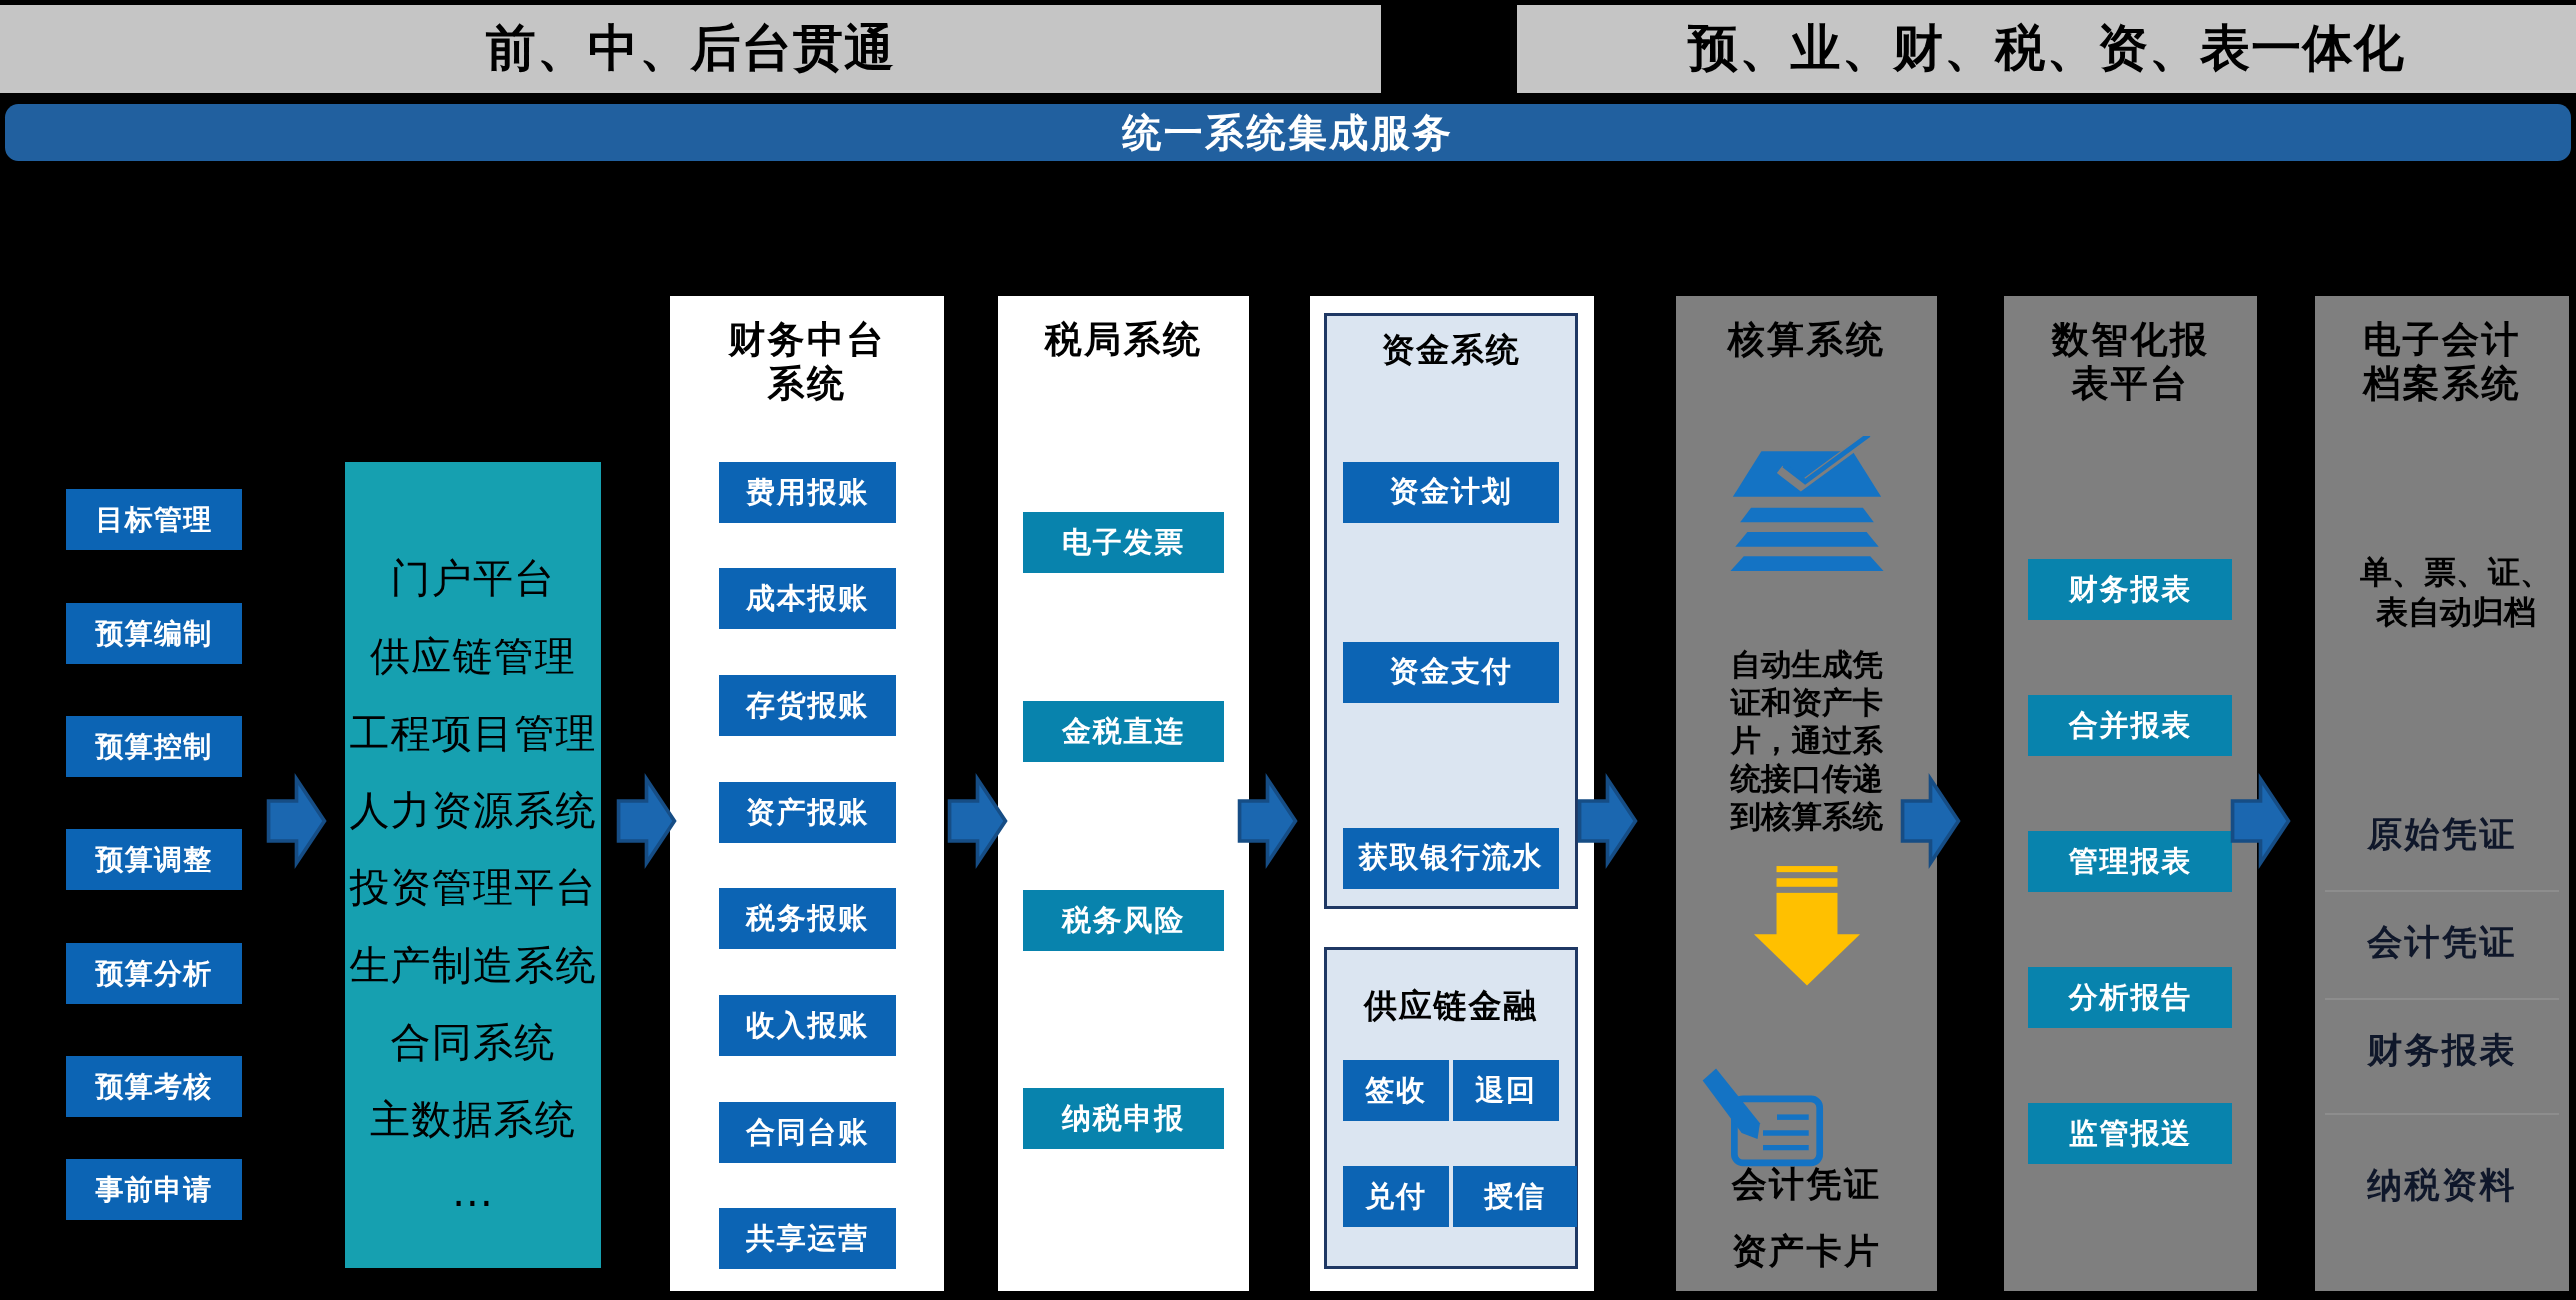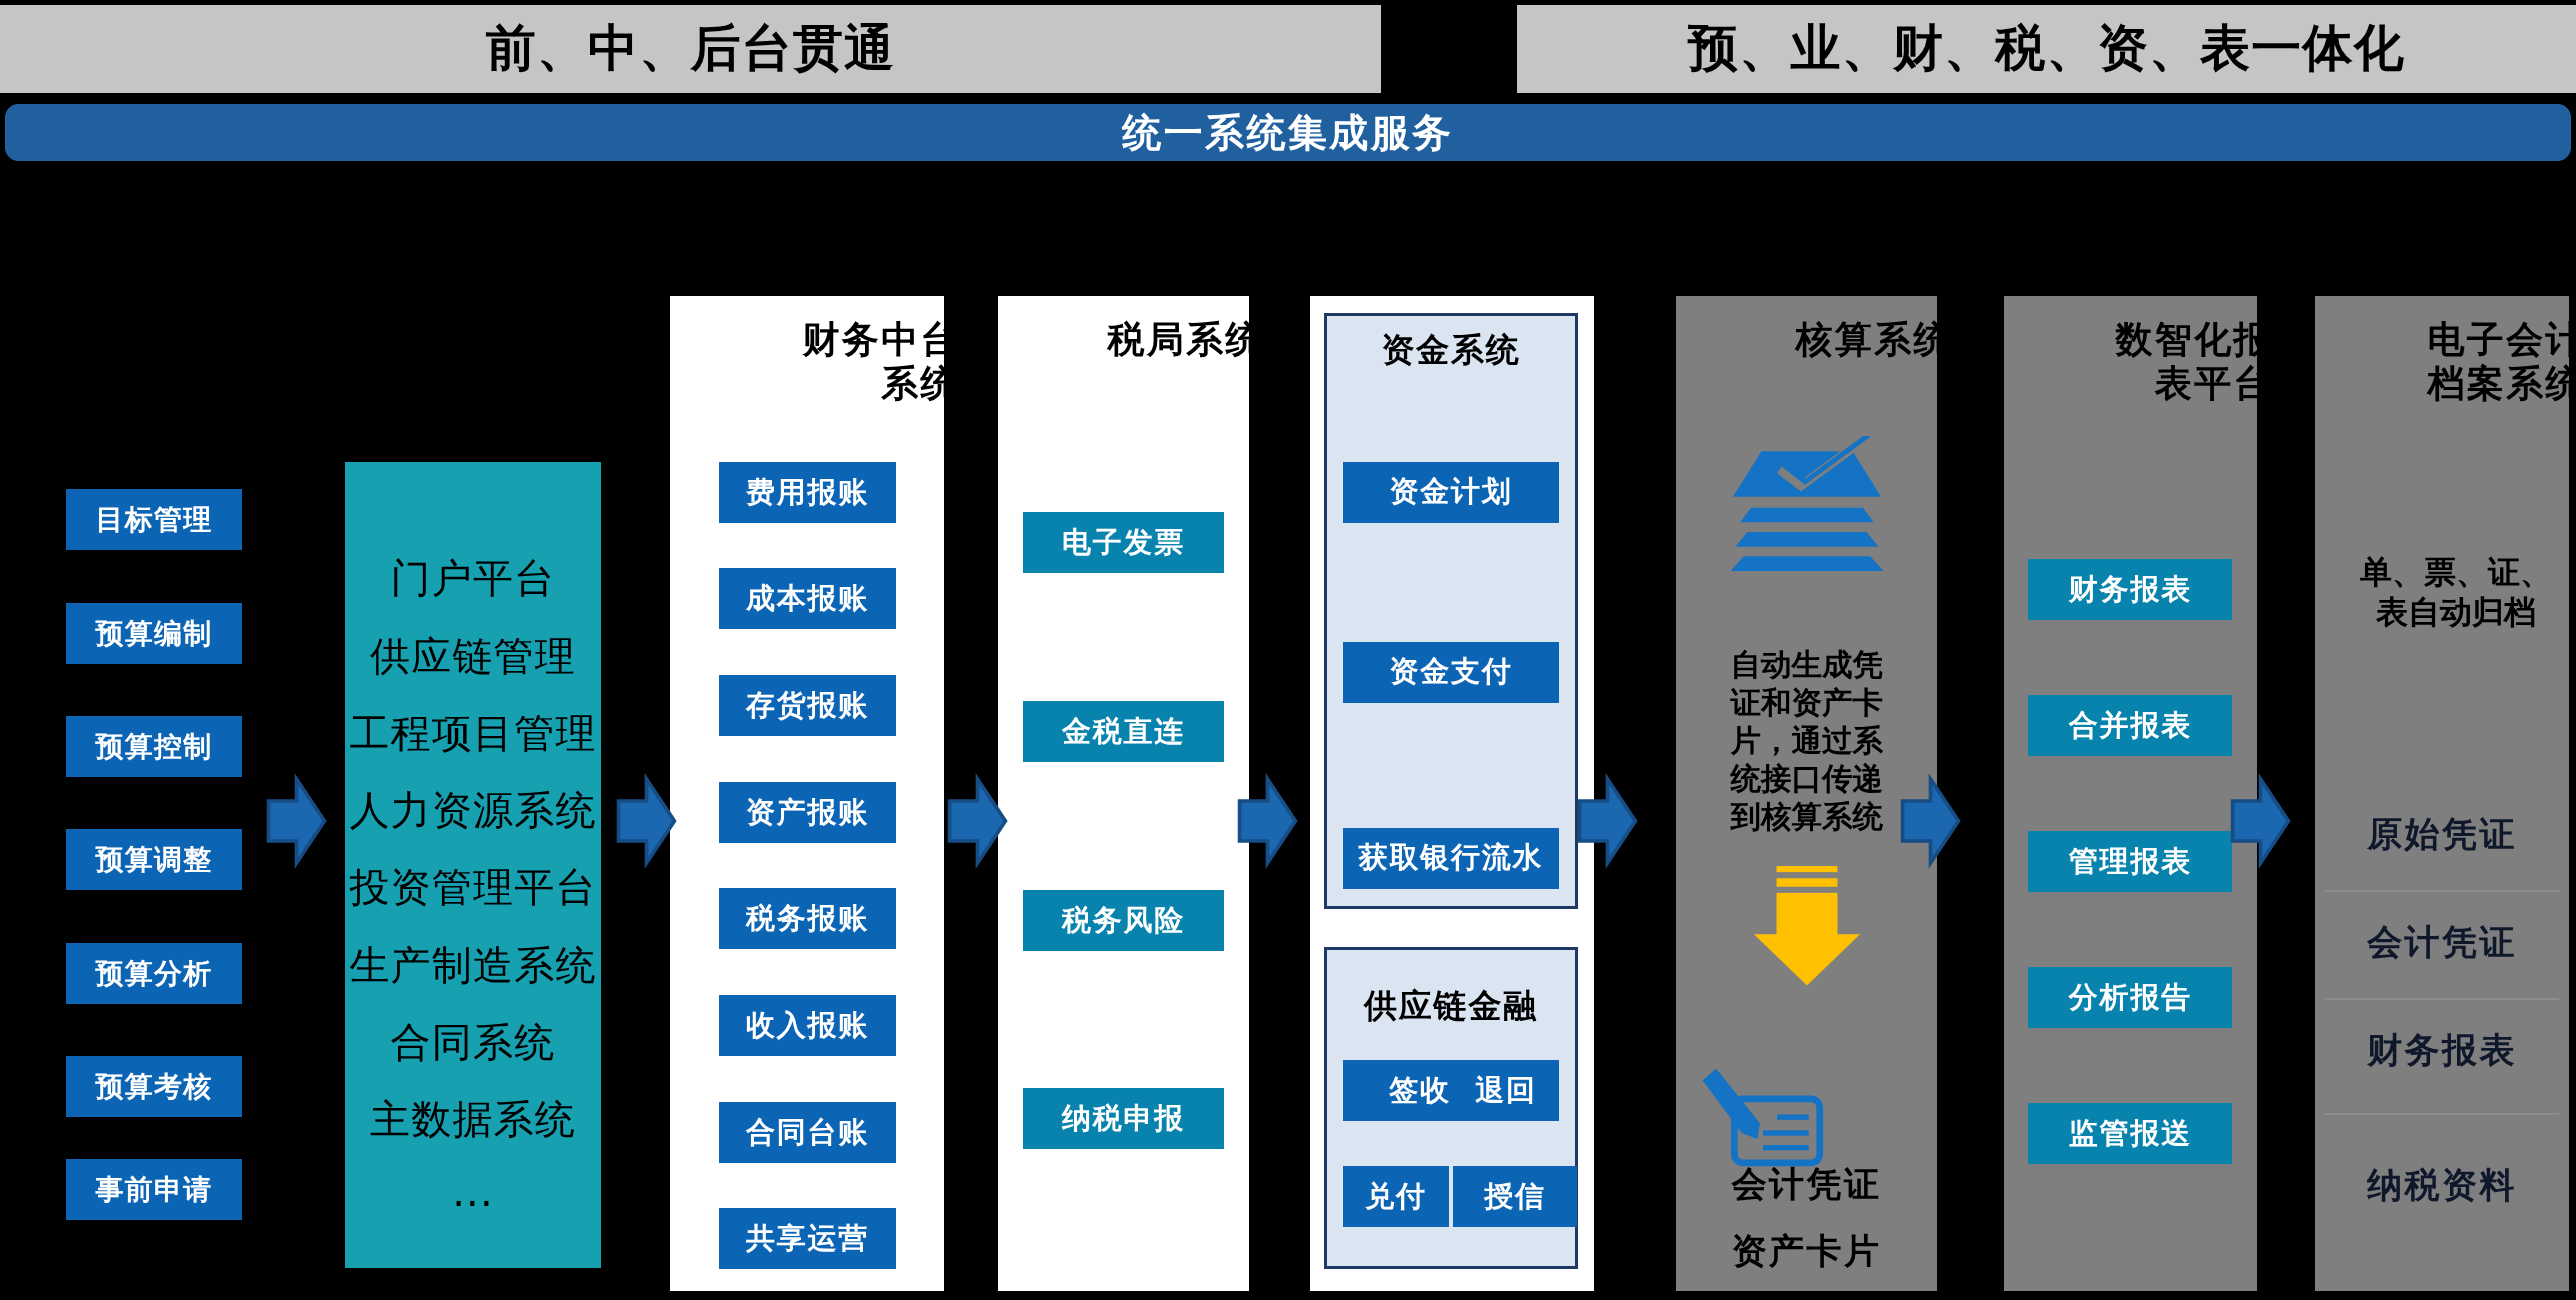--- a/index.html
+++ b/index.html
@@ -8,21 +8,21 @@
 
   .banner{position:absolute;top:4.9px;height:88px;background:#c5c5c5;display:flex;align-items:center;justify-content:center;
           font-size:50px;font-weight:900;color:#000;letter-spacing:1.2px;}
   .banner-left{left:0;width:1381px;}
   .banner-right{left:1517px;width:1059px;}
 
   .int-bar{position:absolute;left:4.9px;top:104px;width:2566px;height:57px;background:#21609f;border-radius:13.4px;
            display:flex;align-items:center;justify-content:center;font-size:39px;font-weight:900;color:#fff;letter-spacing:2.4px;}
 
   .col{position:absolute;top:296px;height:995px;}
-  .col-title{position:absolute;top:22px;left:16px;width:100%;text-align:right;font-size:37px;font-weight:900;color:#000;
+  .col-title{position:absolute;top:22px;left:0;width:100%;text-align:center;font-size:37px;font-weight:900;color:#000;
              line-height:1.18;letter-spacing:2.4px;white-space:pre-line;}
 
   .btn{position:absolute;display:flex;align-items:center;justify-content:center;background:#0c64b4;color:#fff;
        font-size:29px;font-weight:900;letter-spacing:1.8px;}
   .btn.teal{background:#0883ad;}
 
   .budget-btn{position:absolute;left:66px;width:176px;height:61px;background:#0c64b4;color:#fff;
               display:flex;align-items:center;justify-content:center;font-size:28px;font-weight:900;letter-spacing:1.2px;}
 
   .portal{position:absolute;left:345px;top:462px;width:256px;height:806px;background:#16a0b0;
@@ -98,21 +98,21 @@
 
   <div class="col white-col" style="left:1310px;width:284px;">
     <div class="panel" style="left:14px;top:16.5px;width:254px;height:596px;">
       <div class="panel-title" style="top:12.2px;">资金系统</div>
       <div class="btn" style="left:16px;top:146px;width:216px;height:61px;">资金计划</div>
       <div class="btn" style="left:16px;top:326px;width:216px;height:61px;">资金支付</div>
       <div class="btn" style="left:16px;top:512px;width:216px;height:61px;">获取银行流水</div>
     </div>
     <div class="panel" style="left:14px;top:651px;width:254px;height:322px;">
       <div class="panel-title" style="top:34px;">供应链金融</div>
-      <div class="btn" style="left:16px;top:110px;width:106px;height:61px;padding-left:24px;">签收</div>
+      <div class="btn" style="left:16px;top:110px;width:106px;height:61px;">签收</div>
       <div class="btn" style="left:126px;top:110px;width:106px;height:61px;">退回</div>
       <div class="btn" style="left:16px;top:216px;width:106px;height:61px;">兑付</div>
       <div class="btn" style="left:126px;top:216px;width:124px;height:61px;">授信</div>
     </div>
   </div>
 
   <div class="col gray-col" style="left:1640px;width:261px;">
     <div class="col-title">核算系统</div>
     <svg class="icon-abs" style="left:52px;top:140px;" width="158" height="152" viewBox="0 0 260 250">
       <polygon points="55,25 205,25 252,100 8,100" fill="#1473c4"></polygon>

